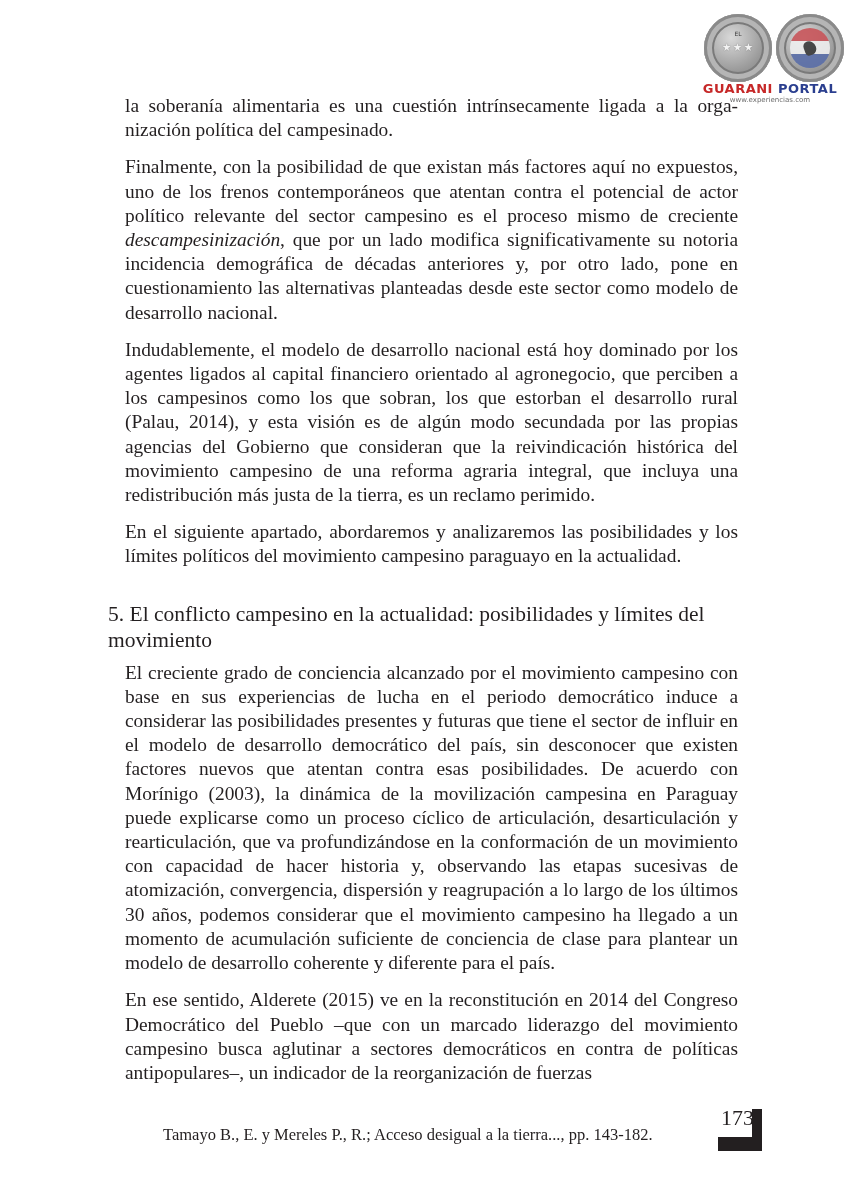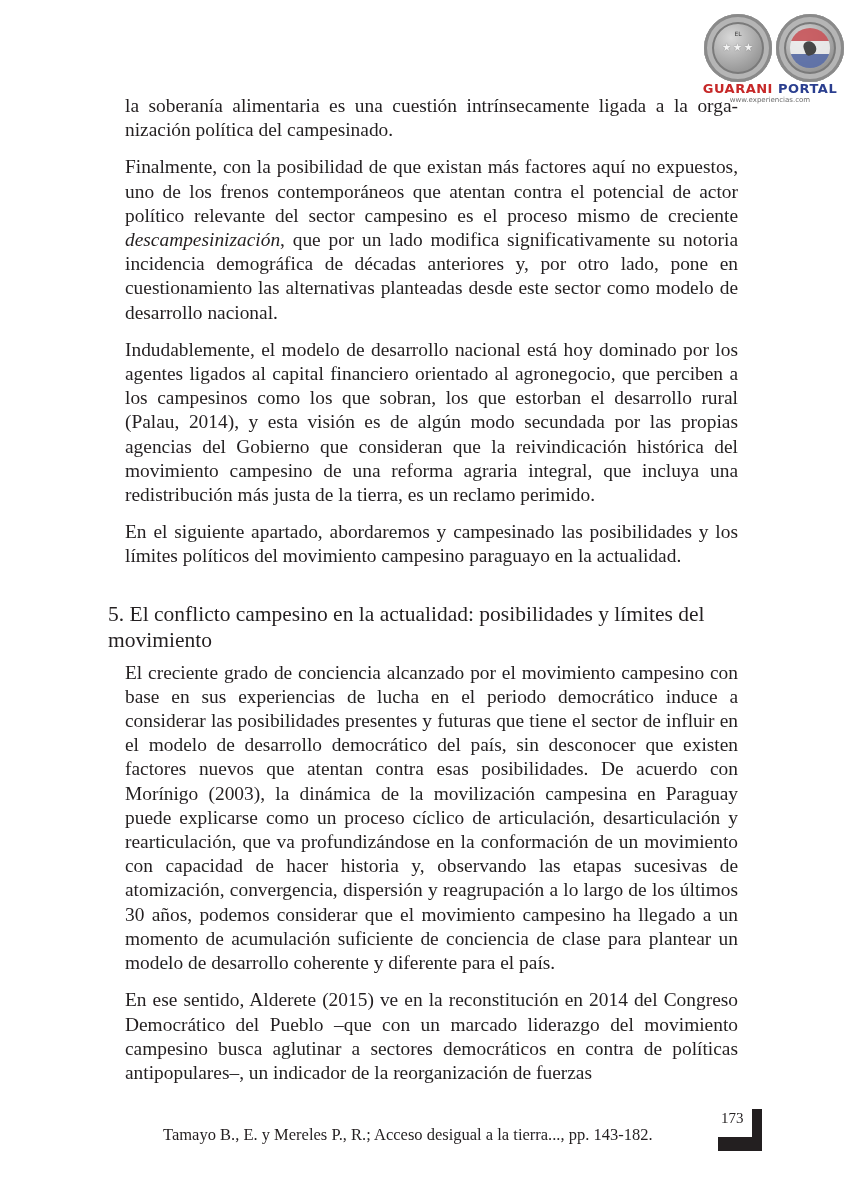--- a/index.html
+++ b/index.html
@@ -126,21 +126,21 @@
     top: 0;
     font-size: 16.5px;
     line-height: 20px;
     white-space: nowrap;
     text-align: right;
   }
   .page-number {
     position: absolute;
     left: 721px;
     top: -17px;
-    font-size: 15px;
+    font-size: 22px;
     line-height: 20px;
     text-align: right;
   }
   .page-marker-vert {
     position: absolute;
     left: 752px;
     top: -16px;
     width: 10px;
     height: 42px;
     background: #231f20;
@@ -168,21 +168,21 @@
     </div>
   </div>
   <div class="brand"><span class="p1">GUARANI </span><span class="p2">PORTAL</span></div>
   <div class="brand-url">www.experiencias.com</div>
 </div>
 
 <div class="content">
   <p class="para">la soberanía alimentaria es una cuestión intrínsecamente ligada a la orga­nización política del campesinado.</p>
   <p class="para"><span>Finalmente, con la posibilidad de que existan más factores aquí no ex­puestos, uno de los frenos contemporáneos que atentan contra el potencial de actor político relevante del sector campesino es el proceso mismo de creciente </span><em>descampesinización</em><span>, que por un lado modifica significativamente su notoria incidencia demográfica de décadas anteriores y, por otro lado, pone en cuestionamiento las alternativas planteadas desde este sector como modelo de desarrollo nacional.</span></p>
   <p class="para">Indudablemente, el modelo de desarrollo nacional está hoy dominado por los agentes ligados al capital financiero orientado al agronegocio, que per­ciben a los campesinos como los que sobran, los que estorban el desarrollo rural (Palau, 2014), y esta visión es de algún modo secundada por las pro­pias agencias del Gobierno que consideran que la reivindicación histórica del movimiento campesino de una reforma agraria integral, que incluya una redistribución más justa de la tierra, es un reclamo perimido.</p>
-  <p class="para">En el siguiente apartado, abordaremos y campesinado las posibilidades y los límites políticos del movimiento campesino paraguayo en la actuali­dad.</p>
+  <p class="para">En el siguiente apartado, abordaremos y analizaremos las posibilidades y los límites políticos del movimiento campesino paraguayo en la actuali­dad.</p>
   <h2 class="heading">5. El conflicto campesino en la actualidad: posibilidades y límites del movimiento</h2>
   <p class="para">El creciente grado de conciencia alcanzado por el movimiento campesino con base en sus experiencias de lucha en el periodo democrático induce a considerar las posibilidades presentes y futuras que tiene el sector de influir en el modelo de desarrollo democrático del país, sin desconocer que exis­ten factores nuevos que atentan contra esas posibilidades. De acuerdo con Morínigo (2003), la dinámica de la movilización campesina en Paraguay puede explicarse como un proceso cíclico de articulación, desarticulación y rearticulación, que va profundizándose en la conformación de un movi­miento con capacidad de hacer historia y, observando las etapas sucesivas de atomización, convergencia, dispersión y reagrupación a lo largo de los últimos 30 años, podemos considerar que el movimiento campesino ha llegado a un momento de acumulación suficiente de conciencia de clase para plantear un modelo de desarrollo coherente y diferente para el país.</p>
   <p class="para">En ese sentido, Alderete (2015) ve en la reconstitución en 2014 del Congreso Democrático del Pueblo –que con un marcado liderazgo del movimiento campesino busca aglutinar a sectores democráticos en contra de políticas antipopulares–, un indicador de la reorganización de fuerzas</p>
 </div>
 
 <div class="footer">
   <div class="citation">Tamayo B., E. y Mereles P., R.; Acceso desigual a la tierra..., pp. 143-182.</div>
   <div class="page-number">173</div>
   <div class="page-marker-vert"></div>
   <div class="page-marker-horiz"></div>

